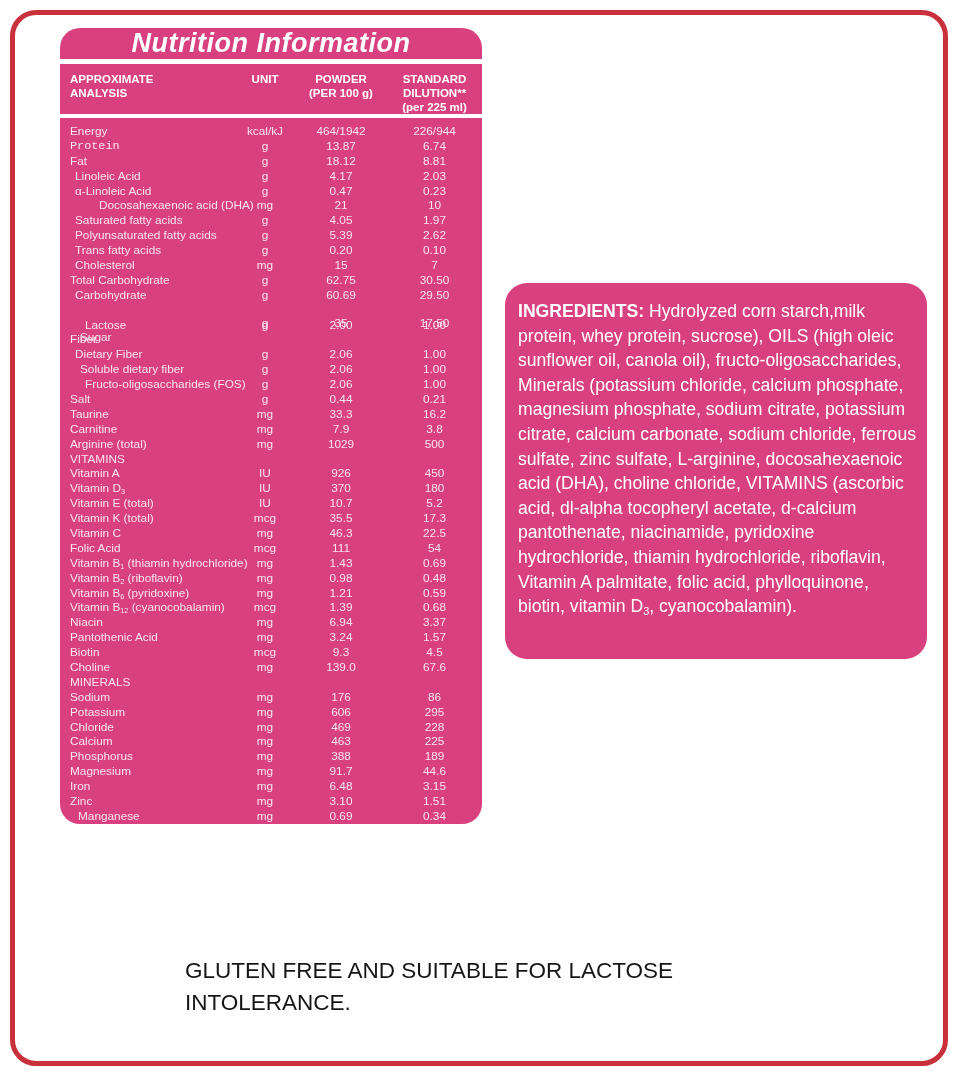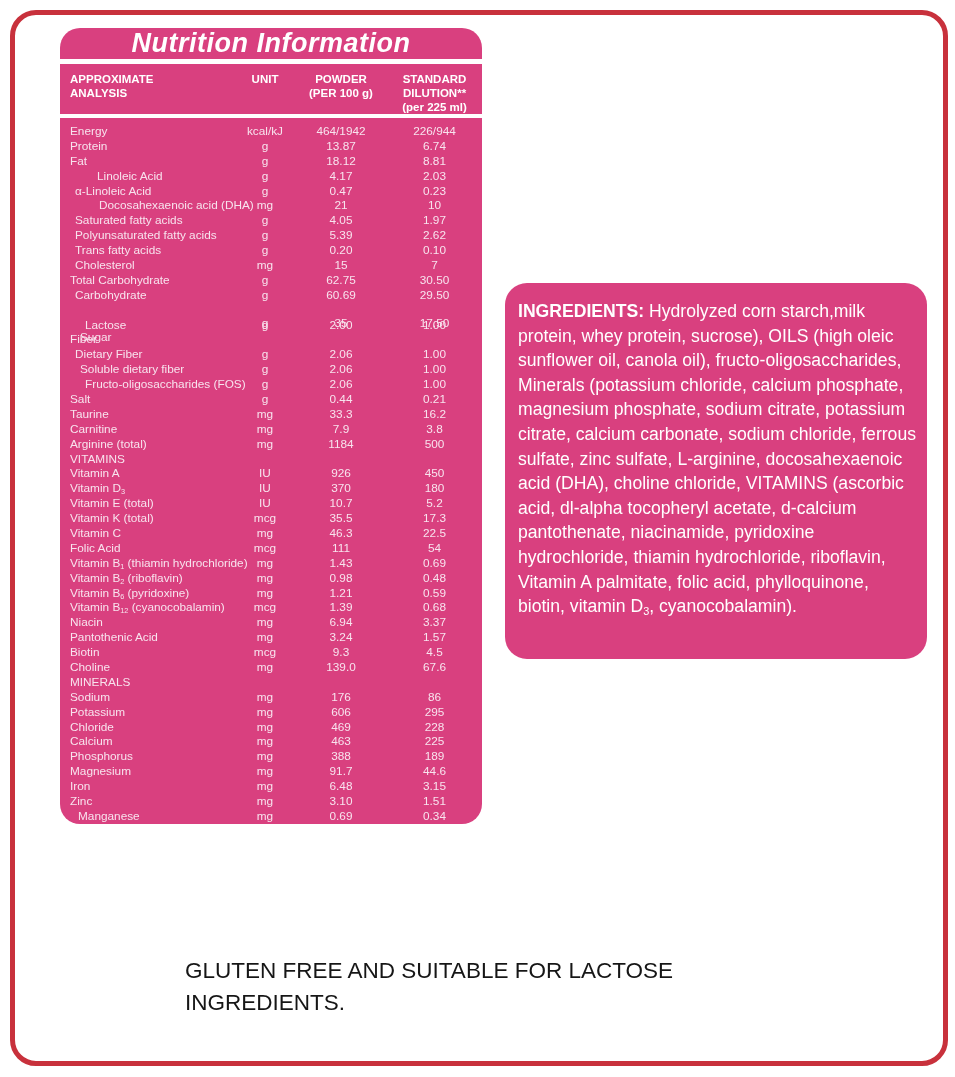--- a/index.html
+++ b/index.html
@@ -62,33 +62,33 @@
 (per 225 ml)</div>
     </div>
     <div class="band body-band">
         <div class="t-row">
           <div class="c-label" style="padding-left: 0px;">Energy</div>
           <div class="c-num">kcal/kJ</div>
           <div class="c-num">464/1942</div>
           <div class="c-num">226/944</div>
         </div>
         <div class="t-row">
-          <div class="c-label" style="padding-left: 0px;">Protein</div>
+          <div class="c-label" style="padding-left: 0px; font-family: Liberation Mono, monospace;">Protein</div>
           <div class="c-num">g</div>
           <div class="c-num">13.87</div>
           <div class="c-num">6.74</div>
         </div>
         <div class="t-row">
           <div class="c-label" style="padding-left: 0px;">Fat</div>
           <div class="c-num">g</div>
           <div class="c-num">18.12</div>
           <div class="c-num">8.81</div>
         </div>
         <div class="t-row">
-          <div class="c-label" style="padding-left: 5px; margin-left: 22px;">Linoleic Acid</div>
+          <div class="c-label" style="padding-left: 5px;">Linoleic Acid</div>
           <div class="c-num">g</div>
           <div class="c-num">4.17</div>
           <div class="c-num">2.03</div>
         </div>
         <div class="t-row">
           <div class="c-label" style="padding-left: 5px;">α-Linoleic Acid</div>
           <div class="c-num">g</div>
           <div class="c-num">0.47</div>
           <div class="c-num">0.23</div>
         </div>
@@ -184,21 +184,21 @@
         </div>
         <div class="t-row">
           <div class="c-label" style="padding-left: 0px;">Carnitine</div>
           <div class="c-num">mg</div>
           <div class="c-num">7.9</div>
           <div class="c-num">3.8</div>
         </div>
         <div class="t-row">
           <div class="c-label" style="padding-left: 0px;">Arginine (total)</div>
           <div class="c-num">mg</div>
-          <div class="c-num">1184</div>
+          <div class="c-num">1029</div>
           <div class="c-num">500</div>
         </div>
         <div class="t-row">
           <div class="c-label" style="padding-left: 0px;">VITAMINS</div>
           <div class="c-num"></div>
           <div class="c-num"></div>
           <div class="c-num"></div>
         </div>
         <div class="t-row">
           <div class="c-label" style="padding-left: 0px;">Vitamin A</div>
@@ -345,17 +345,17 @@
           <div class="c-num">0.34</div>
         </div>
       </div>
   </div>
 
   <div class="ingredients">
     <span><b>INGREDIENTS:</b><span> Hydrolyzed corn starch,milk protein, whey protein, sucrose), OILS (high oleic sunflower oil, canola oil), fructo-oligosaccharides, Minerals (potassium chloride, calcium phosphate, magnesium phosphate, sodium citrate, potassium citrate, calcium carbonate, sodium chloride, ferrous sulfate, zinc sulfate, L-arginine, docosahexaenoic acid (DHA), choline chloride, VITAMINS (ascorbic acid, dl-alpha tocopheryl acetate, d-calcium pantothenate, niacinamide, pyridoxine hydrochloride, thiamin hydrochloride, riboflavin, Vitamin A palmitate, folic acid, phylloquinone, biotin, vitamin D<sub>3</sub>, cyanocobalamin).</span></span>
   </div>
 
   <div class="footer">
-    <div>GLUTEN FREE AND SUITABLE FOR LACTOSE INGREDIENTS.</div>
+    <div>GLUTEN FREE AND SUITABLE FOR LACTOSE INTOLERANCE.</div>
     
     
   </div>
 </div>
 
 </body></html>

